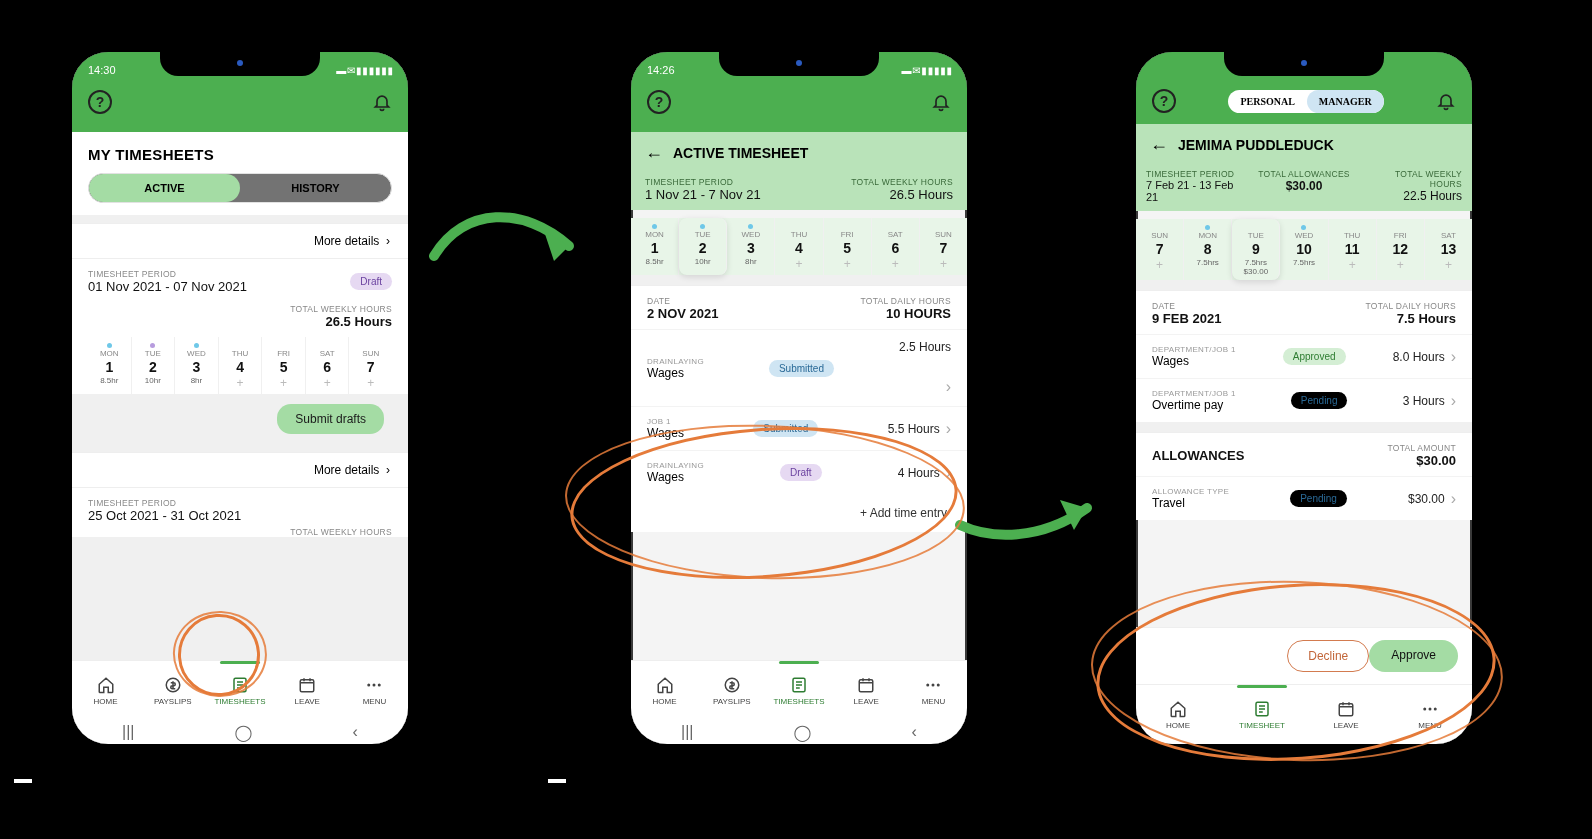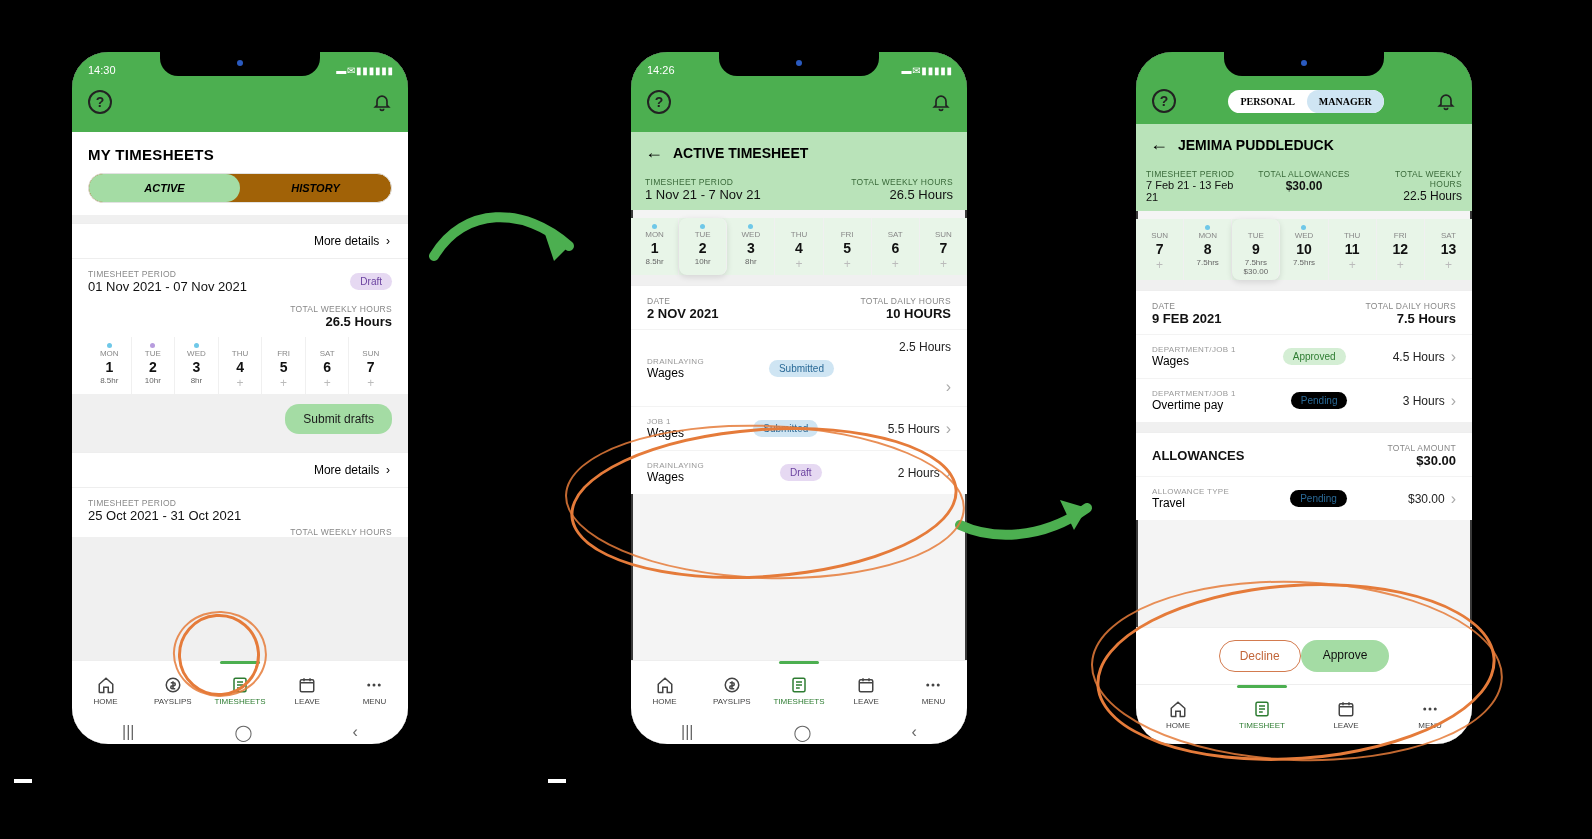--- a/index.html
+++ b/index.html
@@ -82,25 +82,24 @@
     padding: 14px 16px 10px;
     background: #fff;
   }
   .pill-tabs {
     display: flex;
     background: #fff;
     padding: 0 16px 12px;
   }
   .pill-tabs-inner {
     display: flex; width: 100%;
-    background: #a16207;
+    background: #737373;
     border: 1px solid #e2e2e2;
     border-radius: 22px;
     overflow: hidden;
-    font-style: italic;
   }
   .pill-tab {
     flex: 1; text-align: center;
     font-size: 11px; font-weight: 600;
     padding: 8px 0;
     cursor: pointer;
   }
   .pill-tab.active { background: #a4dca4; border-radius: 22px; }
 
   .more-row {
@@ -163,21 +162,21 @@
     background: #fff;
     border-radius: 8px;
     box-shadow: 0 2px 6px rgba(0,0,0,0.12);
     z-index: 2;
   }
   .week-strip.tinted { background: #e8f5e8; }
   .week-strip.tinted .day { background: transparent; }
 
   .submit-pill {
     display: inline-block;
-    margin: 10px 16px 10px auto;
+    margin: 10px 24px 10px auto;
     float: right;
     background: #a4dca4;
     color: #1a1a1a;
     font-size: 12px;
     padding: 8px 18px;
     border-radius: 14px;
     cursor: pointer;
   }
   .clearfix::after { content: ""; display: block; clear: both; }
 
@@ -254,21 +253,21 @@
     display: flex; gap: 6px;
     background: #b9e3b9;
     padding: 6px 10px 8px;
   }
   .triple-stats > div { flex: 1; }
 
   .btn-bar {
     position: absolute; bottom: 60px; left: 0; right: 0;
     background: #fff;
     padding: 12px 14px;
-    display: flex; justify-content: center;
+    display: flex; justify-content: flex-end;
     border-top: 1px solid #eee;
   }
   .btn-outline {
     border: 1px solid #d37b4f; color: #c2663a;
     background: #fff;
     padding: 8px 20px; border-radius: 20px;
     font-size: 12px;
     cursor: pointer;
   }
   .btn-solid {
@@ -569,26 +568,27 @@
         <span style="color:#aaa;">›</span>
       </div>
       </div>
       <div class="entry-row">
       <div class="entry-left">
         <div class="cat">DRAINLAYING</div>
         <div>Wages</div>
       </div>
       <span class="badge badge-draft">Draft</span>
       <div style="display:flex;align-items:center;gap:6px;">
-        <span class="entry-hours">2 Hours</span>
+        <span class="entry-hours">4 Hours</span>
         <span style="color:#aaa;">›</span>
       </div>
       </div>
     </div>
 
+  <div class="add-entry">+  Add time entry</div>
 
   <div class="tabbar" id="tabbar2">
       <div class="tab">
         <svg viewBox="0 0 24 24" fill="none" stroke="currentColor" stroke-width="2">
           <path d="M3 11l9-8 9 8v10a1 1 0 0 1-1 1h-5v-7h-6v7H4a1 1 0 0 1-1-1z"></path>
         </svg>
         <span>HOME</span>
       </div>
       <div class="tab">
         <svg viewBox="0 0 24 24" fill="none" stroke="currentColor" stroke-width="2">
@@ -726,21 +726,21 @@
     </div>
   </div>
   <div id="entries3">
       <div class="entry-row">
       <div class="entry-left">
         <div class="cat">DEPARTMENT/JOB 1</div>
         <div>Wages</div>
       </div>
       <span class="badge badge-approved">Approved</span>
       <div style="display:flex;align-items:center;gap:6px;">
-        <span class="entry-hours">4.5 Hours</span>
+        <span class="entry-hours">8.0 Hours</span>
         <span style="color:#aaa;">›</span>
       </div>
       </div>
       <div class="entry-row">
       <div class="entry-left">
         <div class="cat">DEPARTMENT/JOB 1</div>
         <div>Overtime pay</div>
       </div>
       <span class="badge badge-pending">Pending</span>
       <div style="display:flex;align-items:center;gap:6px;">

